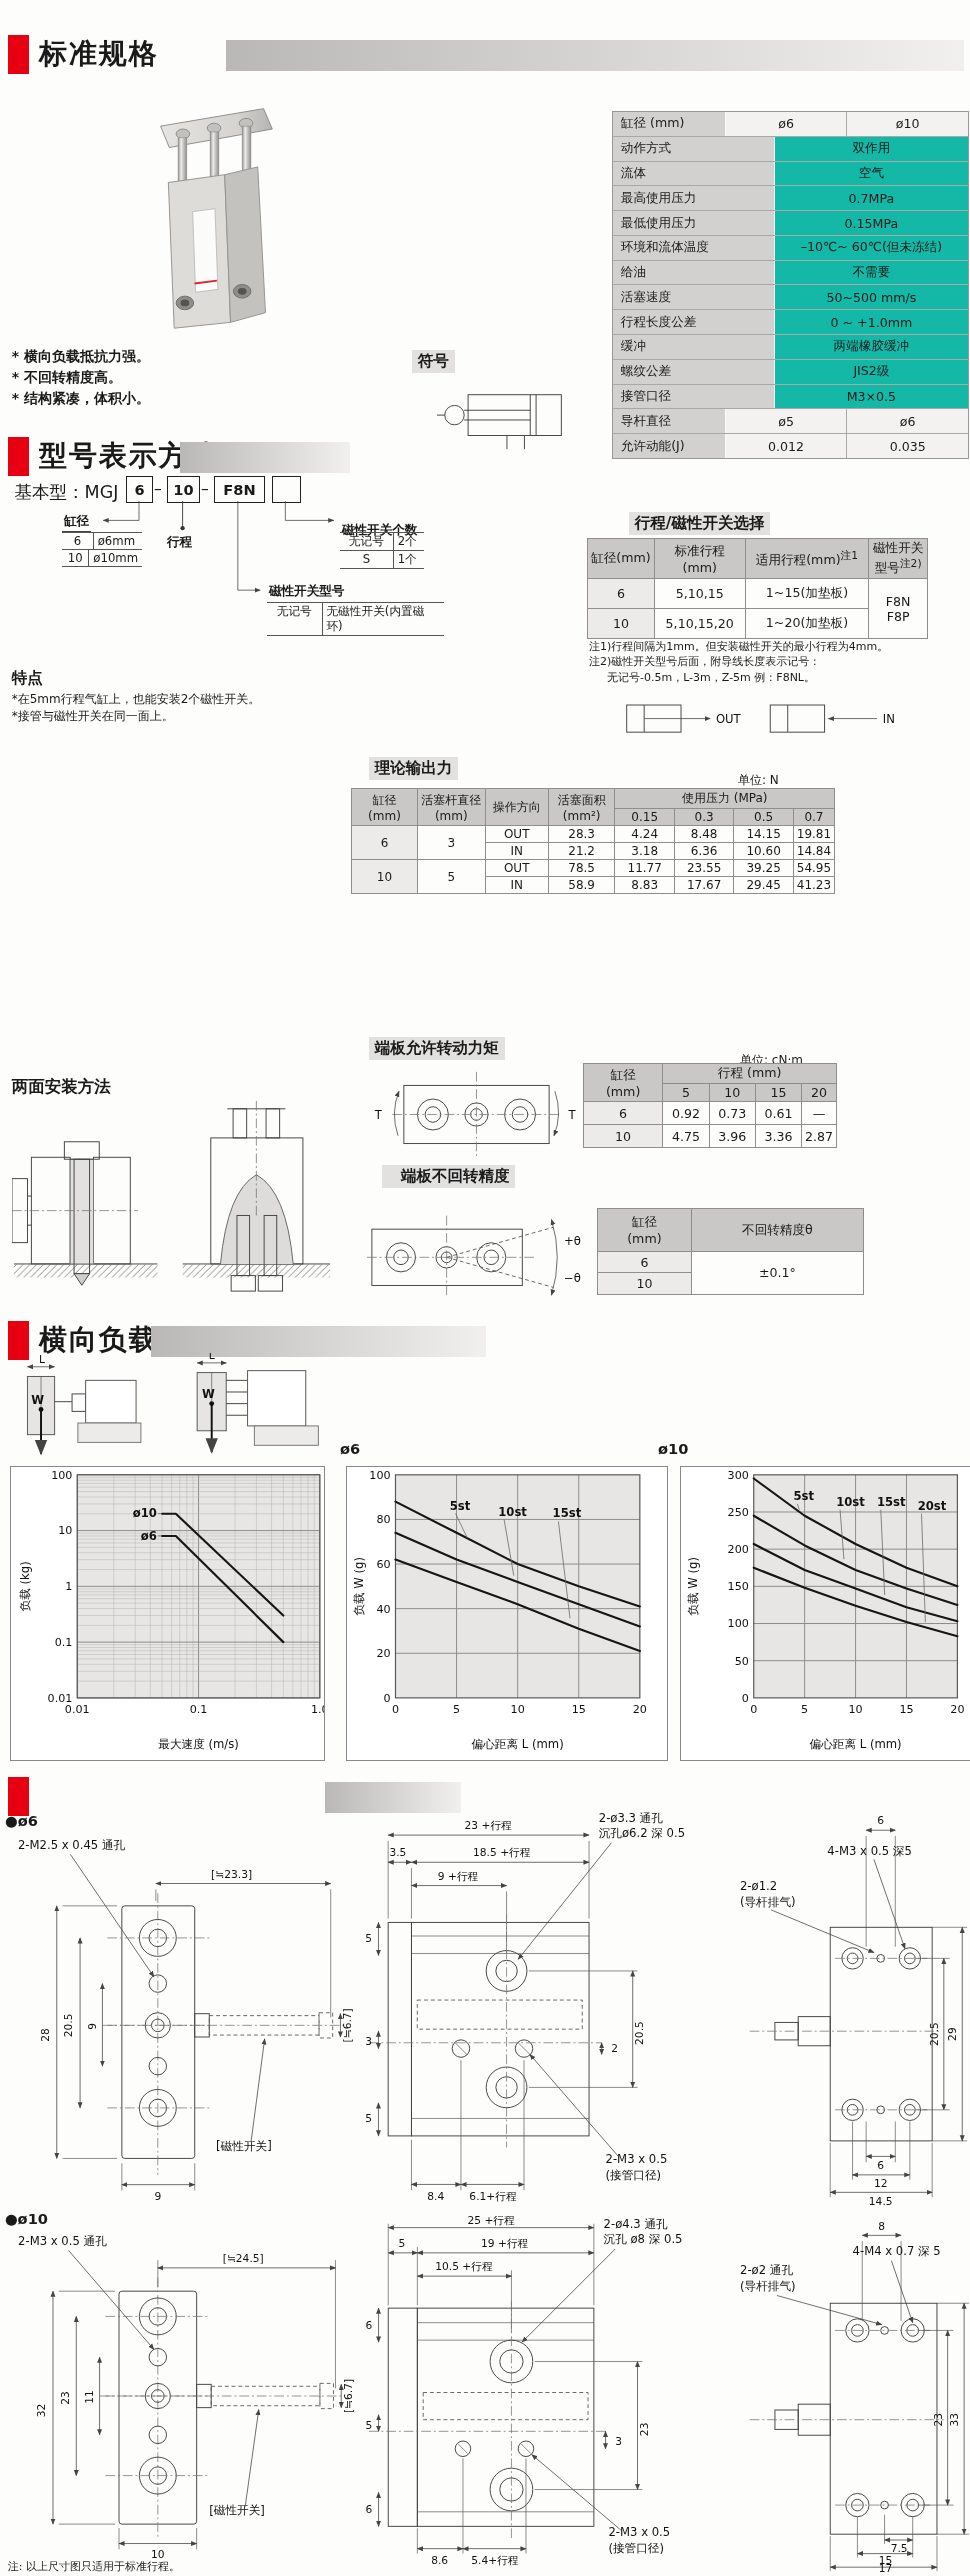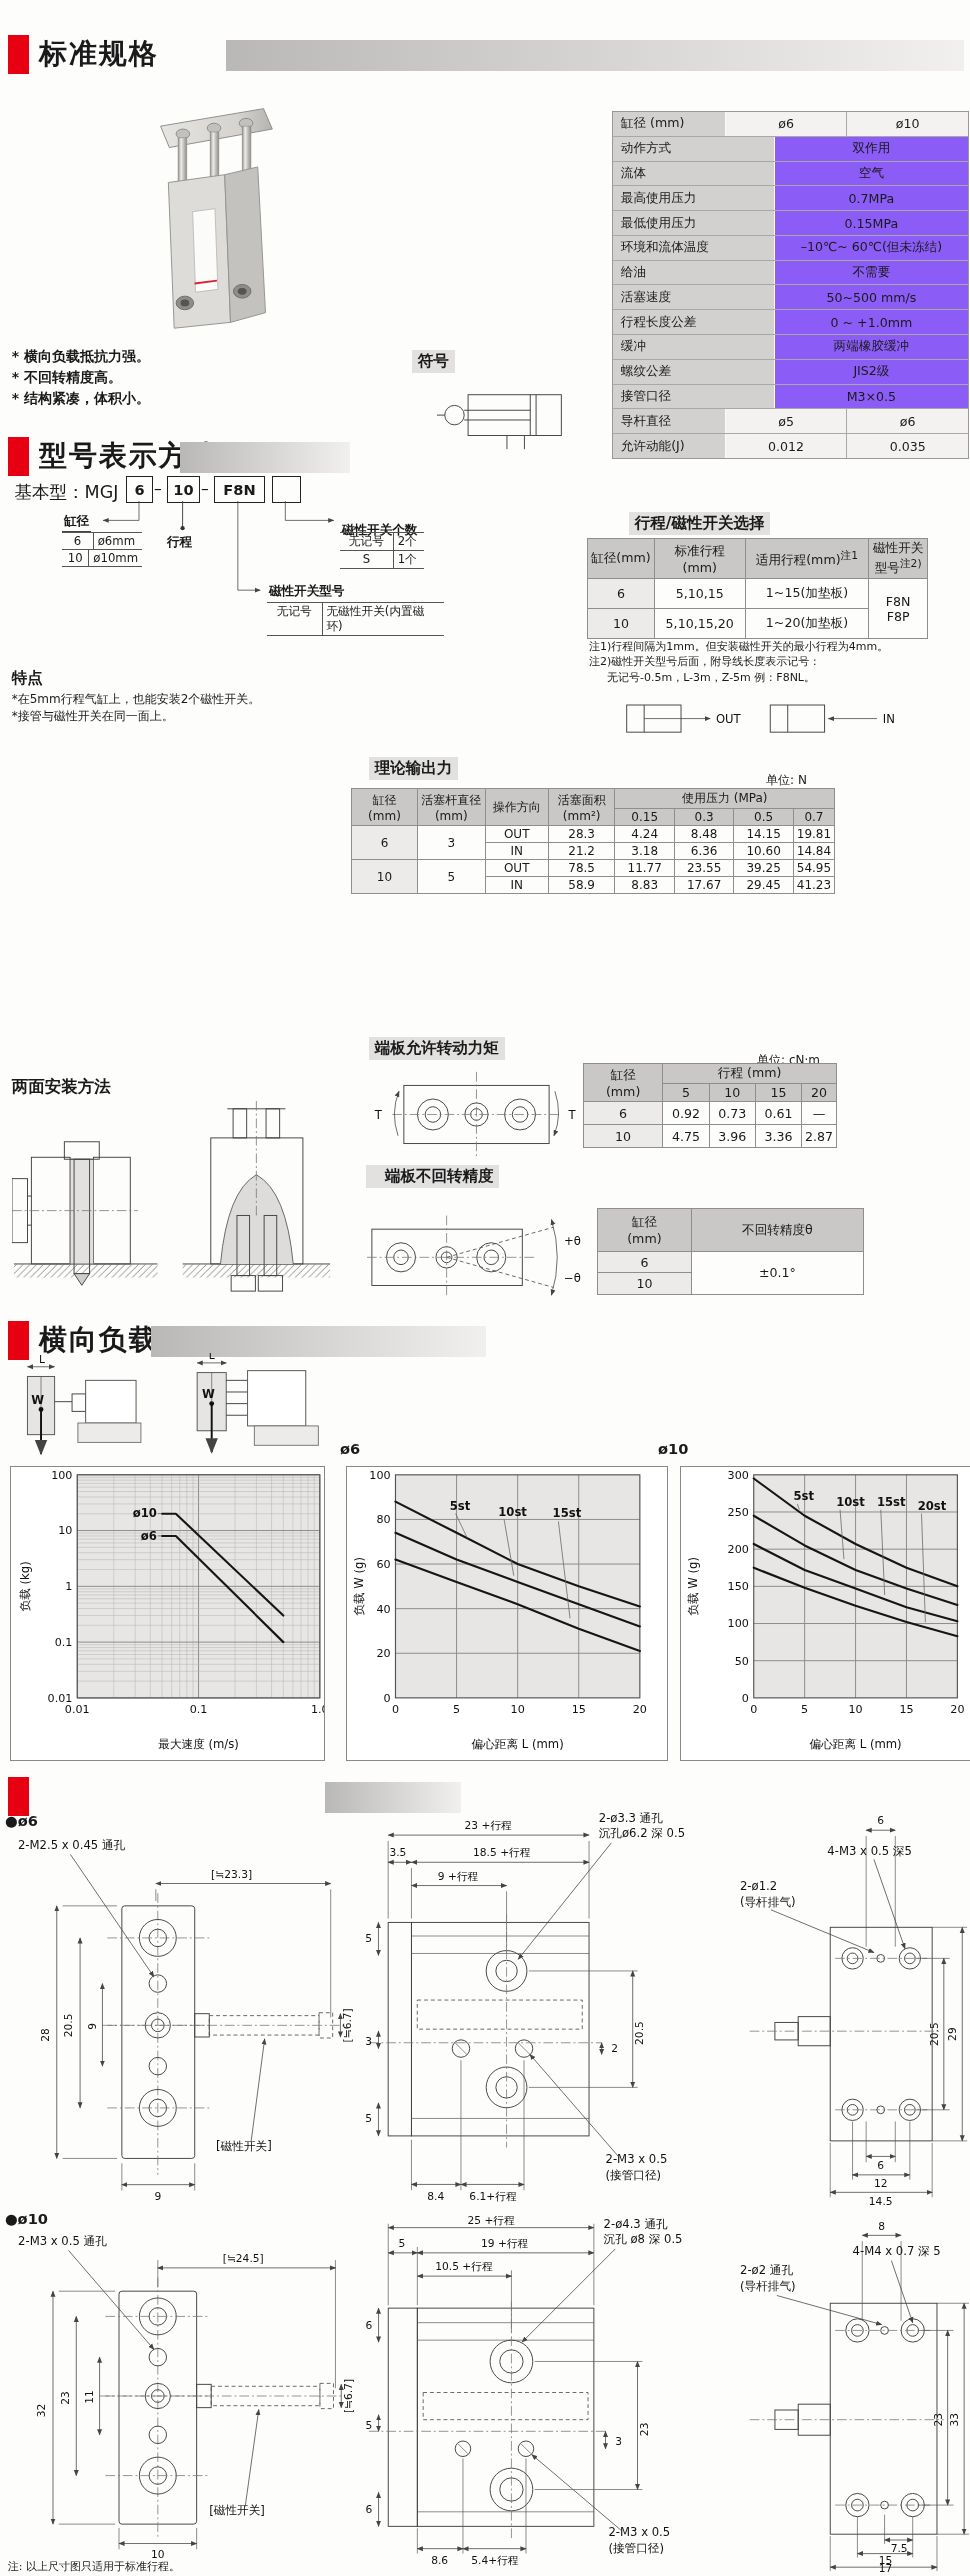--- a/index.html
+++ b/index.html
@@ -4,27 +4,27 @@
 <style>
   html,body{margin:0;padding:0;background:#fff;}
   body{font-family:"DejaVu Sans","Liberation Sans",sans-serif;color:#1a1a1a;}
   #page{position:relative;width:971px;height:2576px;background:#fdfdfc;overflow:hidden;}
   .abs{position:absolute;}
   .sech-red{width:21.4px;height:39px;background:#e60012;}
   .sech-title{font-size:28px;font-weight:bold;letter-spacing:1.9px;white-space:nowrap;}
   .band{height:31px;background:linear-gradient(to right,#b9b8b7,#f1f0ef);}
   .sub{font-size:15.5px;font-weight:bold;background:#e2e1e0;padding:1px 5.8px;white-space:nowrap;}
   .sub2{font-size:15.5px;font-weight:bold;white-space:nowrap;}
-  .unit{font-size:12px;text-align:center;}
+  .unit{font-size:12px;text-align:left;}
   
   .spec-table{width:355px;height:346px;display:flex;flex-direction:column;border:1px solid #9a9998;}
   .srow{flex:1;display:flex;border-top:1px solid #a9a8a7;font-size:12.6px;}
   .srow:first-child{border-top:none;}
   .slabel{width:153px;background:#d2d1d0;display:flex;align-items:center;padding-left:7.8px;border-right:1.9px solid #fbfbfa;}
-  .sval{flex:1;background:#8b5cf6;display:flex;align-items:center;justify-content:center;text-align:center;}
+  .sval{flex:1;background:#14b8a6;display:flex;align-items:center;justify-content:center;text-align:center;}
   .sv2{width:50%;background:#f3f2f1;display:flex;align-items:center;justify-content:center;}
   .sv2.first{border-right:1px solid #a9a8a7;}
   
   table.dt{border-collapse:collapse;font-size:12.6px;}
   table.dt th,table.dt td{border:1px solid #8f8e8d;text-align:center;padding:1px 2.9px;}
   table.dt th{background:#c9c8c7;font-weight:normal;}
   table.dt td.shade{background:#ecebea;}
   .small{font-size:10.7px;}
   .note{font-size:11px;line-height:15.5px;}
   
@@ -412,21 +412,21 @@
     <tr style="height:23px;">
       <td class="shade">10</td>
       <td>4.75</td>
           <td>3.96</td>
           <td>3.36</td>
           <td>2.87</td>
     </tr>
   </tbody>
     </table>
 
-  <div class="abs sub" style="left:366px;top:1165px;padding-left:19px;">端板不回转精度</div>
+  <div class="abs sub" style="left:382px;top:1165px;padding-left:19px;">端板不回转精度</div>
   <svg class="abs" style="left:367px;top:1202px;" width="233" height="99" viewBox="0 0 240 102">
     <rect x="5" y="28" width="155" height="58" class="dl"></rect>
     <circle cx="35" cy="57" r="15" class="dl"></circle>
       <circle cx="35" cy="57" r="7.5" class="dl"></circle>
     <circle cx="82" cy="57" r="11" class="dl"></circle>
       <circle cx="82" cy="57" r="5.5" class="dl"></circle>
     <circle cx="128" cy="57" r="15" class="dl"></circle>
       <circle cx="128" cy="57" r="7.5" class="dl"></circle>
     <line x1="0" y1="57" x2="172" y2="57" class="cl"></line>
     <line x1="82" y1="14" x2="82" y2="98" class="cl"></line>

